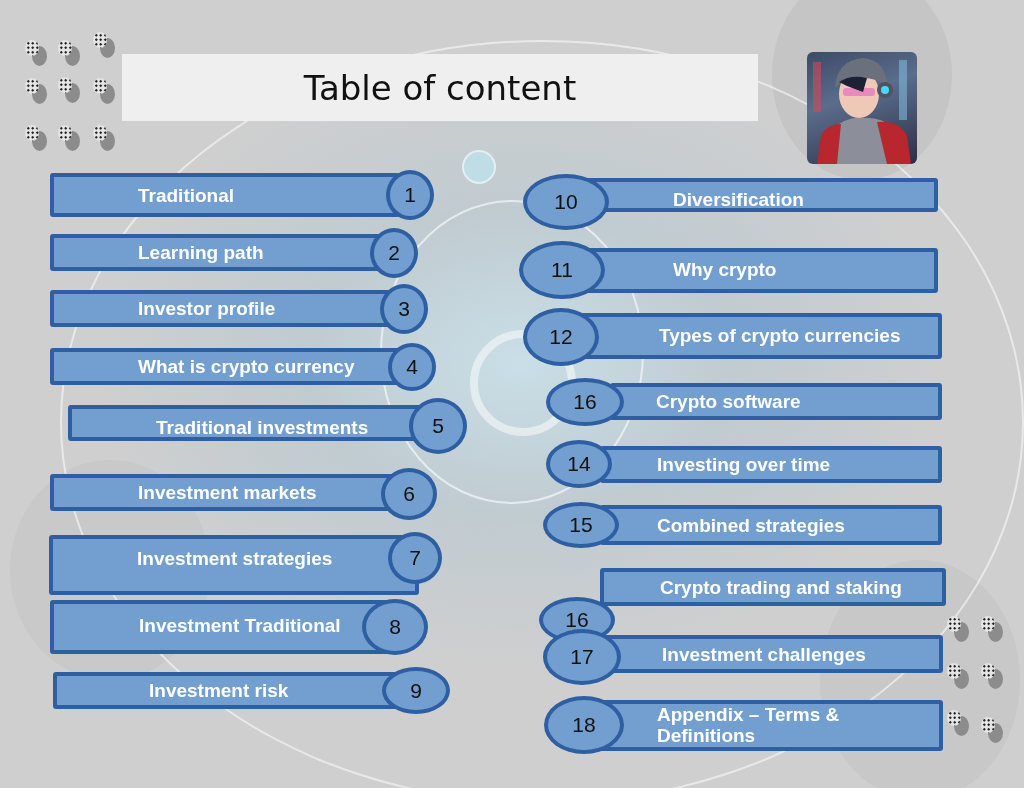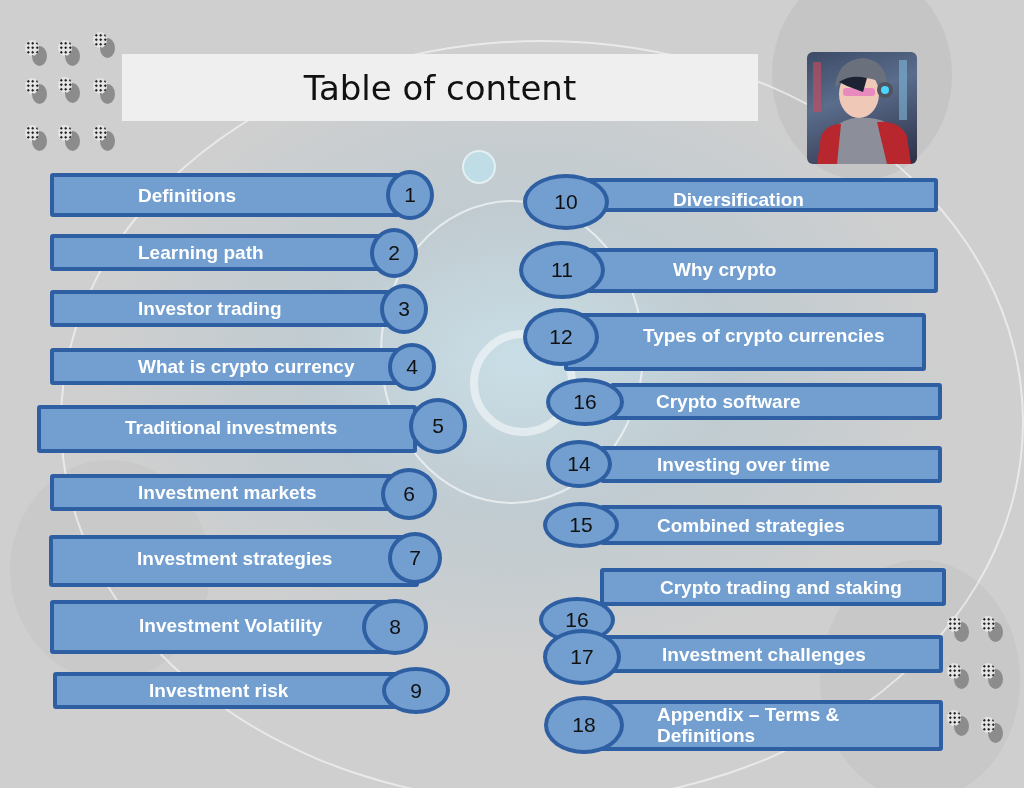--- a/index.html
+++ b/index.html
@@ -120,77 +120,77 @@
     <rect x="36" y="36" width="32" height="8" rx="3" fill="#e87fc0" opacity="0.85"></rect>
     <path d="M28 36 Q30 8 56 6 Q80 8 80 36 L74 30 Q56 22 36 28 Z" fill="#6a707c"></path>
     <path d="M32 30 Q44 22 60 26 L56 40 L40 34 Z" fill="#1c2233"></path>
     <circle cx="78" cy="38" r="8" fill="#50545e"></circle>
     <circle cx="78" cy="38" r="4" fill="#4ad6ff"></circle>
   </svg>
 </div>
 
 <div>
   <div class="bar" style="left:50px;top:173px;width:350px;height:44px;">
-    <span style="left:84px;top:9px;">Definitions</span>
+    <span style="left:84px;top:9px;">Traditional</span>
   </div>
   <div class="num" style="left:386px;top:170px;width:48px;height:50px;">1</div>
 
   <div class="bar" style="left:50px;top:234px;width:335px;height:37px;">
     <span style="left:84px;top:5px;">Learning path</span>
   </div>
   <div class="num" style="left:370px;top:228px;width:48px;height:50px;">2</div>
 
   <div class="bar" style="left:50px;top:290px;width:345px;height:37px;">
-    <span style="left:84px;top:5px;">Investor trading</span>
+    <span style="left:84px;top:5px;">Investor profile</span>
   </div>
   <div class="num" style="left:380px;top:284px;width:48px;height:50px;">3</div>
 
   <div class="bar" style="left:50px;top:348px;width:355px;height:37px;">
     <span style="left:84px;top:5px;">What is crypto currency</span>
   </div>
   <div class="num" style="left:388px;top:343px;width:48px;height:48px;">4</div>
 
-  <div class="bar" style="left:37px;top:405px;width:380px;height:48px;">
+  <div class="bar" style="left:68px;top:405px;width:380px;height:36px;">
     <span style="left:84px;top:9px;">Traditional investments</span>
   </div>
   <div class="num" style="left:409px;top:398px;width:58px;height:56px;">5</div>
 
   <div class="bar" style="left:50px;top:474px;width:350px;height:37px;">
     <span style="left:84px;top:5px;text-align:center;">Investment markets</span>
   </div>
   <div class="num" style="left:381px;top:468px;width:56px;height:52px;">6</div>
 
-  <div class="bar" style="left:49px;top:535px;width:370px;height:52px;">
+  <div class="bar" style="left:49px;top:535px;width:370px;height:60px;">
     <span style="left:84px;top:10px;">Investment strategies</span>
   </div>
   <div class="num" style="left:388px;top:532px;width:54px;height:52px;">7</div>
 
   <div class="bar" style="left:50px;top:600px;width:350px;height:54px;">
-    <span style="left:85px;top:12px;">Investment Volatility</span>
+    <span style="left:85px;top:12px;">Investment Traditional</span>
   </div>
   <div class="num" style="left:362px;top:599px;width:66px;height:56px;">8</div>
 
   <div class="bar" style="left:53px;top:672px;width:355px;height:37px;">
     <span style="left:92px;top:5px;">Investment risk</span>
   </div>
   <div class="num" style="left:382px;top:667px;width:68px;height:47px;">9</div>
 </div>
 
 <div>
   <div class="bar" style="left:580px;top:178px;width:358px;height:34px;">
     <span style="left:89px;top:8px;">Diversification</span>
   </div>
   <div class="num" style="left:523px;top:174px;width:86px;height:56px;">10</div>
 
   <div class="bar" style="left:580px;top:248px;width:358px;height:45px;">
     <span style="left:89px;top:8px;">Why crypto</span>
   </div>
   <div class="num" style="left:519px;top:241px;width:86px;height:58px;">11</div>
 
-  <div class="bar" style="left:564px;top:313px;width:362px;height:58px;">
+  <div class="bar" style="left:580px;top:313px;width:362px;height:46px;">
     <span style="left:75px;top:9px;">Types of crypto currencies</span>
   </div>
   <div class="num" style="left:523px;top:308px;width:76px;height:58px;">12</div>
 
   <div class="bar" style="left:610px;top:383px;width:332px;height:37px;">
     <span style="left:42px;top:5px;text-align:center;">Crypto software</span>
   </div>
   <div class="num" style="left:546px;top:378px;width:78px;height:48px;">16</div>
 
   <div class="bar" style="left:600px;top:446px;width:342px;height:37px;">

